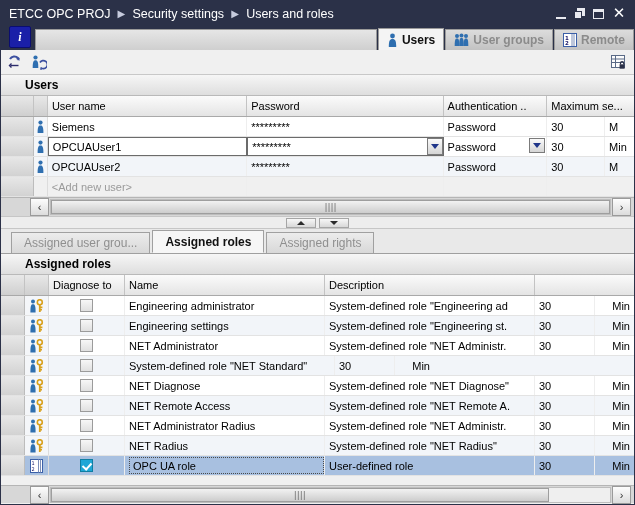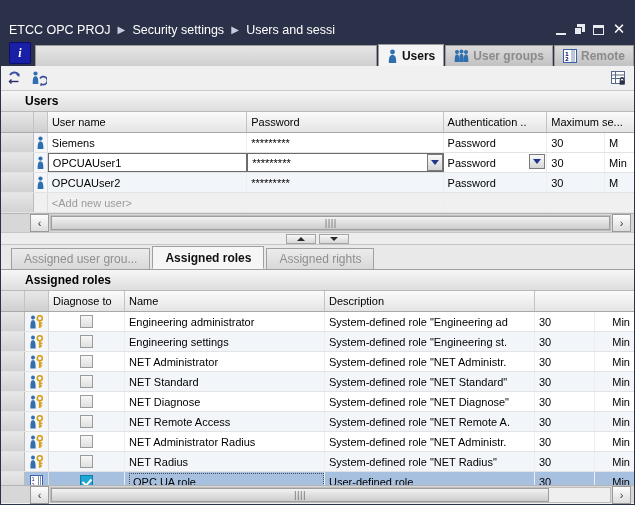--- a/index.html
+++ b/index.html
@@ -7,21 +7,21 @@
     width:635px;height:505px;overflow:hidden;
     font-family:"Liberation Sans", sans-serif;
     font-size:11px;color:#000;
     background:#e8e8e8;
   }
   #app{position:relative;width:635px;height:505px;box-sizing:border-box;
        border:1px solid #2b3148;background:#f0f0f0;}
 
   
   .titlebar{height:25px;background:#2b3148;display:flex;align-items:center;
-            padding:16px 4px 0 8px;color:#fff;}
+            padding:0 4px 0 8px;color:#fff;}
   .tb-title{display:flex;align-items:center;gap:6px;font-size:12.5px;white-space:nowrap;}
   .tb-title .crumb{font-weight:normal;}
   .tb-sep{display:inline-block;width:10px;text-align:center;color:#c6cbdd;font-size:10px;}
   .tb-spacer{flex:1;}
   .wbtns{display:flex;align-items:center;gap:7px;padding-right:4px;}
   .wbtn{width:12px;height:12px;position:relative;cursor:default;}
   .wb-min::after{content:"";position:absolute;left:1px;bottom:1px;width:10px;height:2px;background:#e9eaf0;}
   .wb-restore::before{content:"";position:absolute;left:3px;top:0px;width:8px;height:8px;background:#e9eaf0;}
   .wb-restore::after{content:"";position:absolute;left:0px;top:3px;width:8px;height:8px;background:#e9eaf0;border:1px solid #2b3148;box-sizing:border-box;}
   .wb-max::before{content:"";position:absolute;left:0;top:1px;width:11px;height:10px;background:#e9eaf0;}
@@ -111,21 +111,21 @@
 <body>
 
 <div id="app">
 
   <div class="titlebar">
     <div class="tb-title">
       <span class="crumb">ETCC OPC PROJ</span>
       <span class="tb-sep">▶</span>
       <span class="crumb">Security settings</span>
       <span class="tb-sep">▶</span>
-      <span class="crumb">Users and sessi</span>
+      <span class="crumb">Users and roles</span>
     </div>
     <div class="tb-spacer"></div>
     <div class="wbtns">
       <div class="wbtn wb-min"></div>
       <div class="wbtn wb-restore"></div>
       <div class="wbtn wb-max"></div>
       <div class="wb-close">✕</div>
     </div>
   </div>
 
@@ -389,23 +389,20 @@
               <circle cx="4" cy="2.6" r="2" fill="#2f6fb0"></circle>
               <path d="M4 5.2C1.9 5.2 1.4 6.9 1.4 13.6H6.6C6.6 6.9 6.1 5.2 4 5.2Z" fill="#2f6fb0"></path>
               <circle cx="10.8" cy="3.2" r="2.5" fill="none" stroke="#d8a01a" stroke-width="1.6"></circle>
               <path d="M10.8 5.6v7.4" stroke="#d8a01a" stroke-width="1.8"></path>
               <path d="M10.8 8.4h2.6M10.8 10.8h2.2" stroke="#d8a01a" stroke-width="1.6"></path>
             </svg>
           </div>
           <div class="gc " style="width: 76px; justify-content: center; padding-left: 0px; background: transparent;">
             <span class="cbx"></span>
           </div>
-          <div class="gc " style="width: 200px;">
-            <span>NET Standard</span>
-          </div>
           <div class="gc " style="width: 210px;">System-defined role "NET Standard"</div>
           <div class="gc rightnum" style="width: 60px;">30</div>
           <div class="gc " style="width: 39px; border-right: none; justify-content: flex-end; padding-right: 4px;">Min</div>
         </div>
         <div class="grow">
           <div class="gc gutter" style="width: 24px;"></div>
           <div class="gc iconcell" style="width: 24px;">
             <svg width="16" height="14" viewBox="0 0 16 14">
               <circle cx="4" cy="2.6" r="2" fill="#2f6fb0"></circle>
               <path d="M4 5.2C1.9 5.2 1.4 6.9 1.4 13.6H6.6C6.6 6.9 6.1 5.2 4 5.2Z" fill="#2f6fb0"></path>

